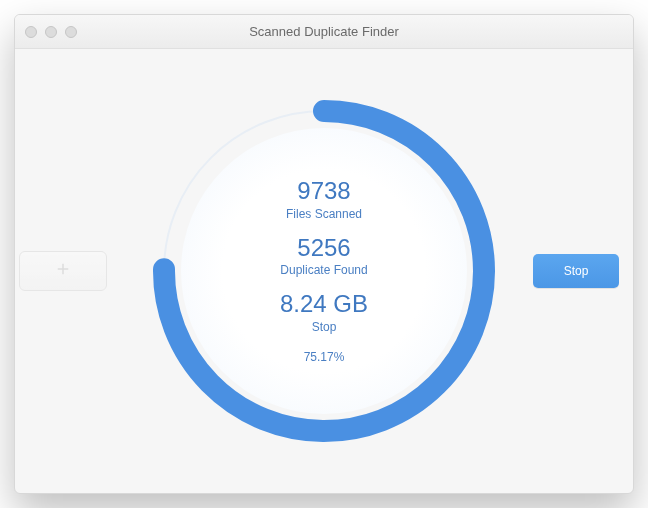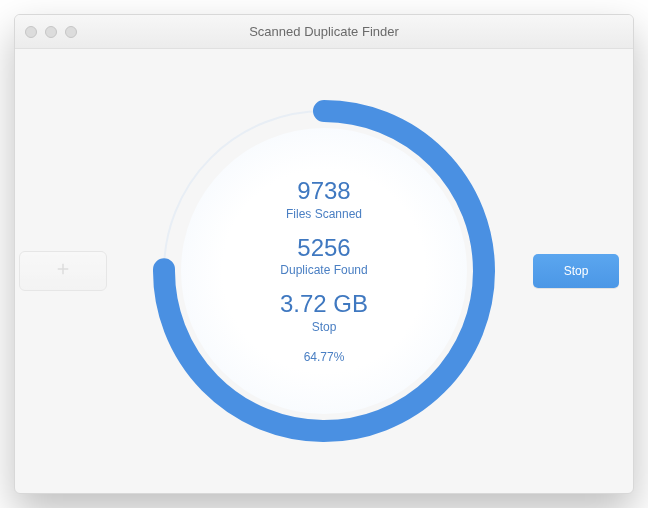--- a/index.html
+++ b/index.html
@@ -142,25 +142,25 @@
       <div class="ring-inner">
         <div class="stat">
           <div class="value">9738</div>
           <div class="label">Files Scanned</div>
         </div>
         <div class="stat">
           <div class="value">5256</div>
           <div class="label">Duplicate Found</div>
         </div>
         <div class="stat">
-          <div class="value">3.72 GB</div>
+          <div class="value">8.24 GB</div>
           <div class="label">Stop</div>
         </div>
         <div class="stat">
-          <div class="label">64.77%</div>
+          <div class="label">75.17%</div>
         </div>
       </div>
     </div>
 
     <button class="stop-btn">Stop</button>
 
   </div>
 </div>
 
 </body></html>

